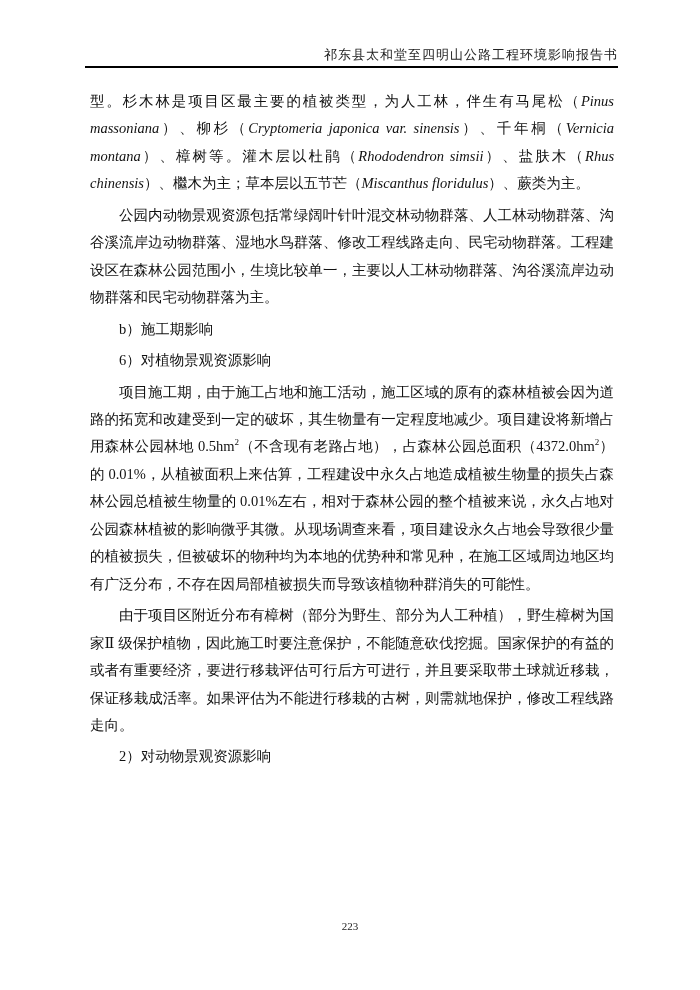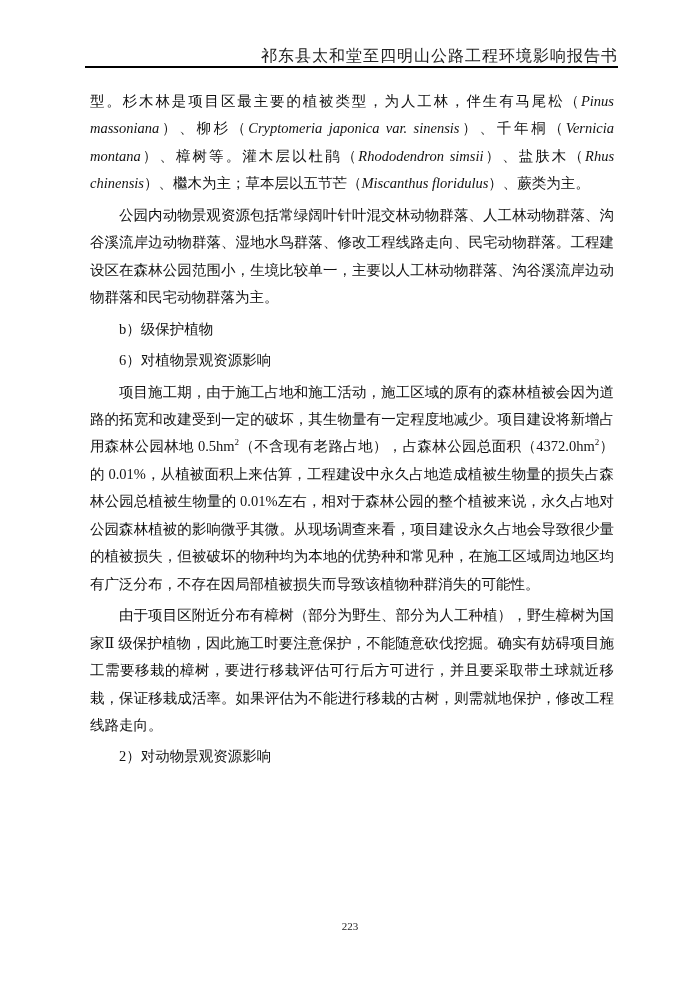--- a/index.html
+++ b/index.html
@@ -15,21 +15,21 @@
     font-family: "Liberation Serif", "DejaVu Serif", serif;
     color: #111111;
     overflow: hidden;
   }
   .page-header {
     position: absolute;
     top: 46px;
     left: 85px;
     right: 82px;
     text-align: right;
-    font-size: 16px;
+    font-size: 13px;
     letter-spacing: 1px;
     color: #222222;
   }
   .header-rule {
     position: absolute;
     top: 66px;
     left: 85px;
     right: 82px;
     border-top: 2px solid #000000;
     height: 0;
@@ -74,23 +74,23 @@
 
 <div class="page">
   <div class="page-header">
     <span>祁东县太和堂至四明山公路工程环境影响报告书</span>
   </div>
   <div class="header-rule"></div>
 
   <div class="doc-body">
       <p class="para"><span class="text-run">型。杉木林是项目区最主要的植被类型，为人工林，伴生有马尾松（</span><span class="latin-italic">Pinus massoniana</span><span class="text-run">）、柳杉（</span><span class="latin-italic">Cryptomeria japonica var. sinensis</span><span class="text-run">）、千年桐（</span><span class="latin-italic">Vernicia montana</span><span class="text-run">）、樟树等。灌木层以杜鹃（</span><span class="latin-italic">Rhododendron simsii</span><span class="text-run">）、盐肤木（</span><span class="latin-italic">Rhus chinensis</span><span class="text-run">）、檵木为主；草本层以五节芒（</span><span class="latin-italic">Miscanthus floridulus</span><span class="text-run">）、蕨类为主。</span></p>
       <p class="para indent"><span class="text-run">公园内动物景观资源包括常绿阔叶针叶混交林动物群落、人工林动物群落、沟谷溪流岸边动物群落、湿地水鸟群落、修改工程线路走向、民宅动物群落。工程建设区在森林公园范围小，生境比较单一，主要以人工林动物群落、沟谷溪流岸边动物群落和民宅动物群落为主。</span></p>
-      <p class="para indent"><span class="text-run">b）级保护植物</span></p>
+      <p class="para indent"><span class="text-run">b）施工期影响</span></p>
       <p class="para indent"><span class="text-run">6）对植物景观资源影响</span></p>
       <p class="para indent"><span class="text-run">项目施工期，由于施工占地和施工活动，施工区域的原有的森林植被会因为道路的拓宽和改建受到一定的破坏，其生物量有一定程度地减少。项目建设将新增占用森林公园林地 0.5hm</span><sup class="superscript">2</sup><span class="text-run">（不含现有老路占地），占森林公园总面积（4372.0hm</span><sup class="superscript">2</sup><span class="text-run">）的 0.01%，从植被面积上来估算，工程建设中永久占地造成植被生物量的损失占森林公园总植被生物量的 0.01%左右，相对于森林公园的整个植被来说，永久占地对公园森林植被的影响微乎其微。从现场调查来看，项目建设永久占地会导致很少量的植被损失，但被破坏的物种均为本地的优势种和常见种，在施工区域周边地区均有广泛分布，不存在因局部植被损失而导致该植物种群消失的可能性。</span></p>
-      <p class="para indent"><span class="text-run">由于项目区附近分布有樟树（部分为野生、部分为人工种植），野生樟树为国家Ⅱ 级保护植物，因此施工时要注意保护，不能随意砍伐挖掘。确实有妨碍项目施工需要移栽的樟树，要进行移栽评估可行后方可进行，并且要采取带土球就近移栽，保证移栽成活率。如果评估为不能进行移栽的古树，则需就地保护，修改工程线路走向。</span></p>
+      <p class="para indent"><span class="text-run">由于项目区附近分布有樟树（部分为野生、部分为人工种植），野生樟树为国家Ⅱ 级保护植物，因此施工时要注意保护，不能随意砍伐挖掘。国家保护的有益的或者有重要经济，要进行移栽评估可行后方可进行，并且要采取带土球就近移栽，保证移栽成活率。如果评估为不能进行移栽的古树，则需就地保护，修改工程线路走向。</span></p>
       <p class="para indent"><span class="text-run">2）对动物景观资源影响</span></p>
     </div>
 
   <div class="page-footer">
     <span>223</span>
   </div>
 </div>
 
 </body></html>

